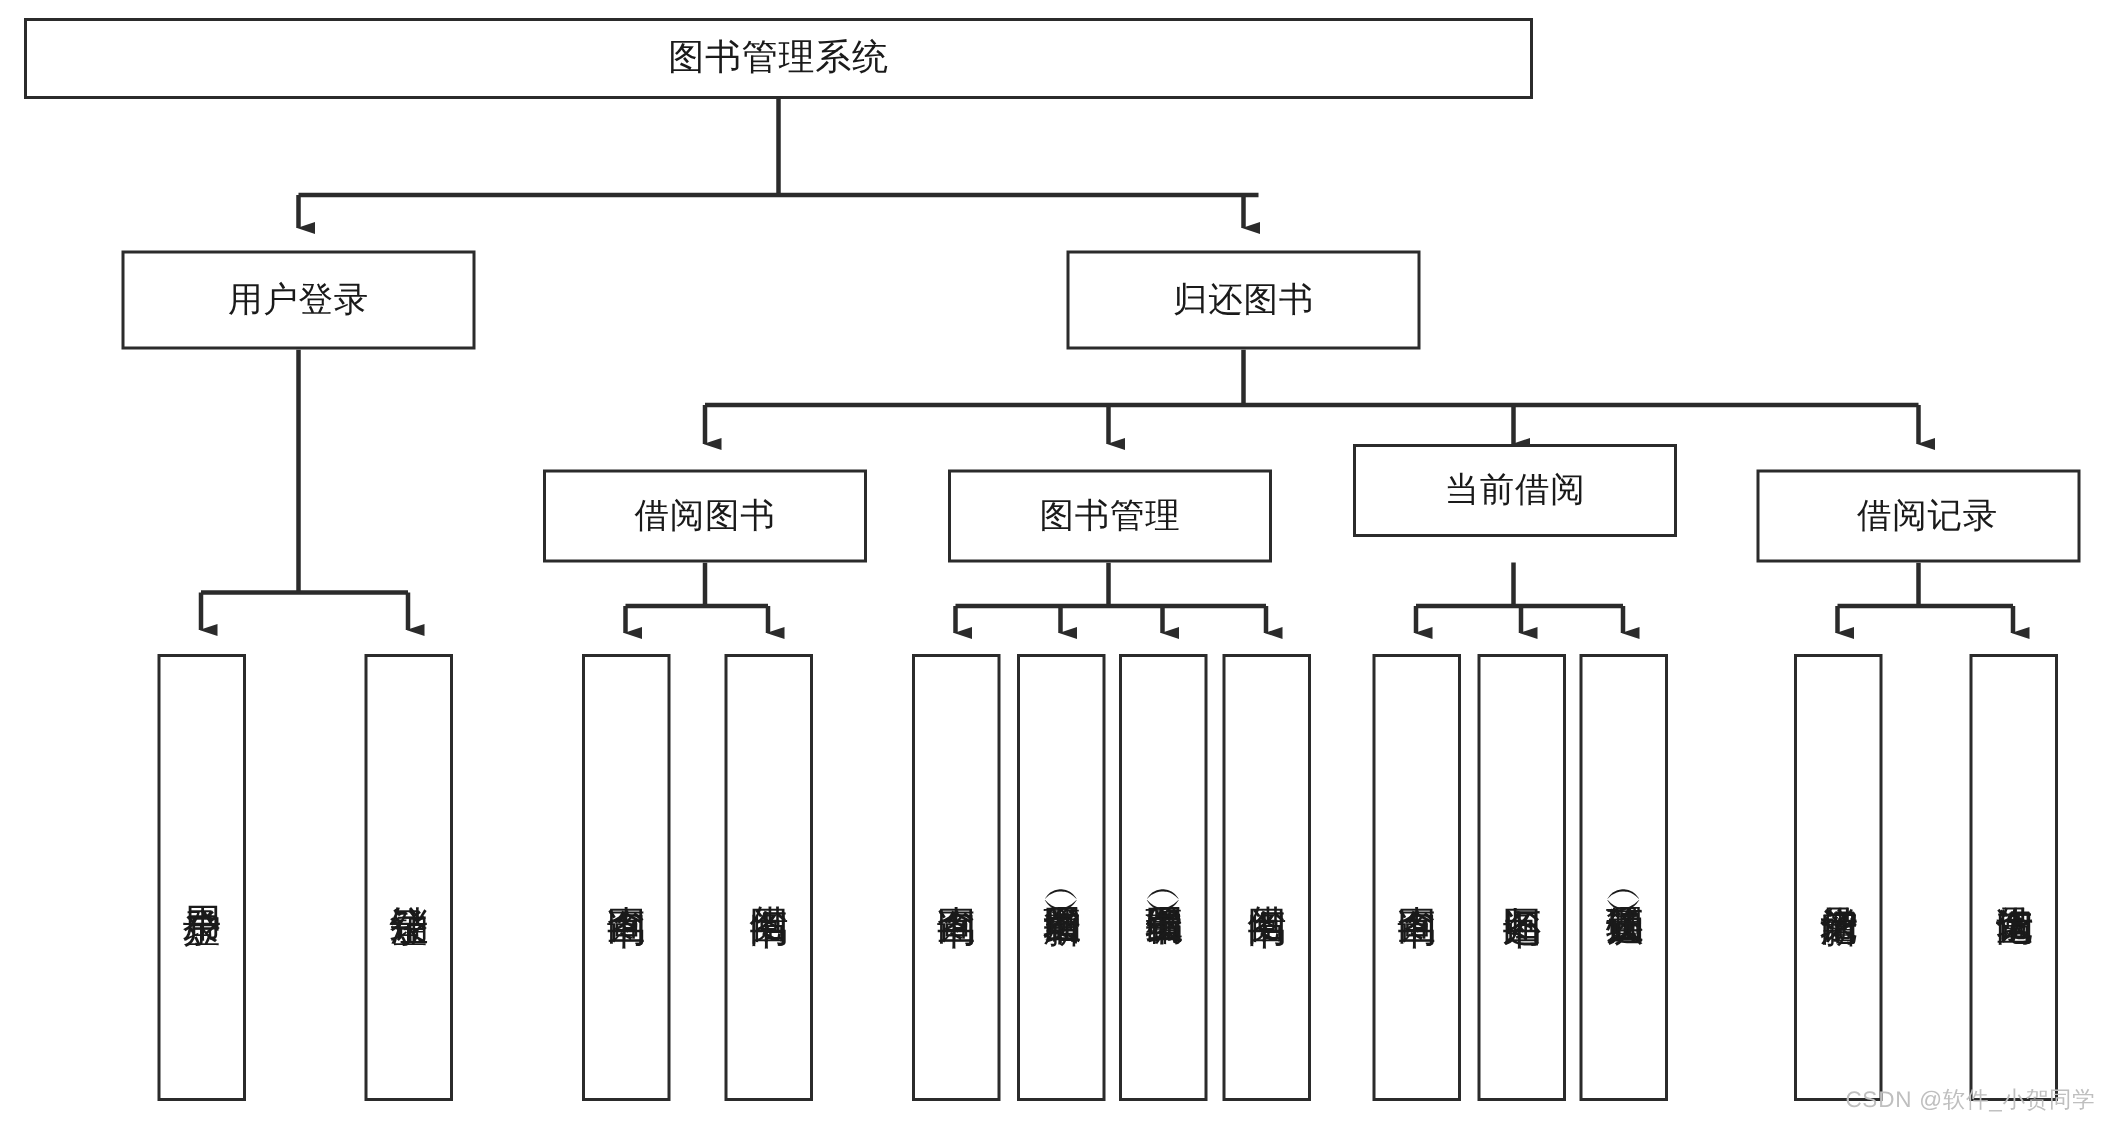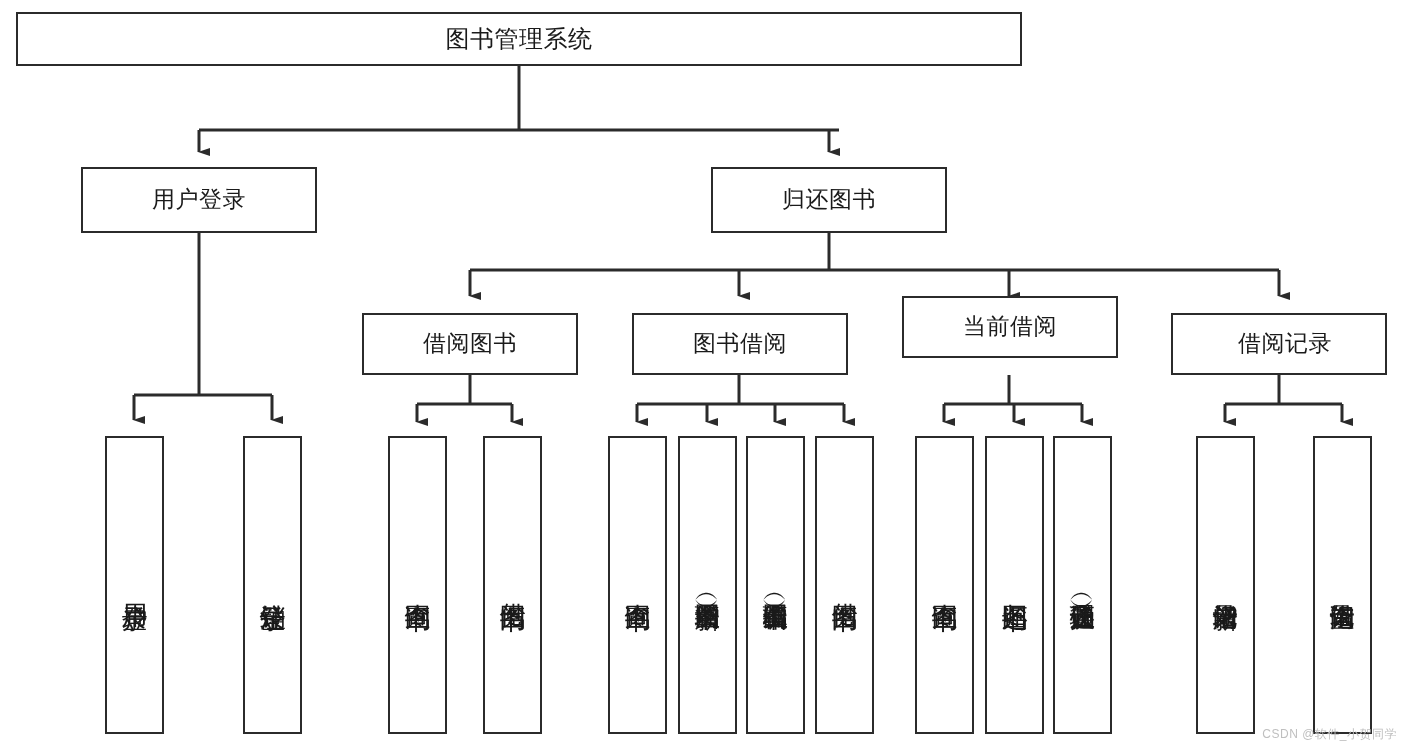--- a/index.html
+++ b/index.html
@@ -65,21 +65,21 @@
     max-height: 100%;
   }
   .node.vert.long .node-label {
     font-size: 25px;
     letter-spacing: 0px;
   }
   #watermark {
     position: absolute;
     right: 8px;
     bottom: 4px;
-    font-size: 12px;
+    font-size: 15px;
     color: #bfbfbf;
     white-space: nowrap;
     letter-spacing: 0.5px;
   }
 </style>
 </head>
 <body>
 
 <div id="diagram-root">
 
@@ -141,21 +141,21 @@
     <span class="node-label">用户登录</span>
   </div>
   <div class="node horiz" style="left:711px; top:167px; width:236px; height:66px;">
     <span class="node-label">归还图书</span>
   </div>
 
   <div class="node horiz" style="left:362px; top:313px; width:216px; height:62px;">
     <span class="node-label">借阅图书</span>
   </div>
   <div class="node horiz" style="left:632px; top:313px; width:216px; height:62px;">
-    <span class="node-label">图书借阅</span>
+    <span class="node-label">图书管理</span>
   </div>
   <div class="node horiz" style="left:902px; top:296px; width:216px; height:62px;align-items:center;">
     <span class="node-label">当前借阅</span>
   </div>
   <div class="node horiz" style="left:1171px; top:313px; width:216px; height:62px;padding-left:12px;">
     <span class="node-label">借阅记录</span>
   </div>
 
   <div class="node vert" style="left:105px; top:436px; width:59px; height:298px;">
     <span class="node-label">用户登录</span>

